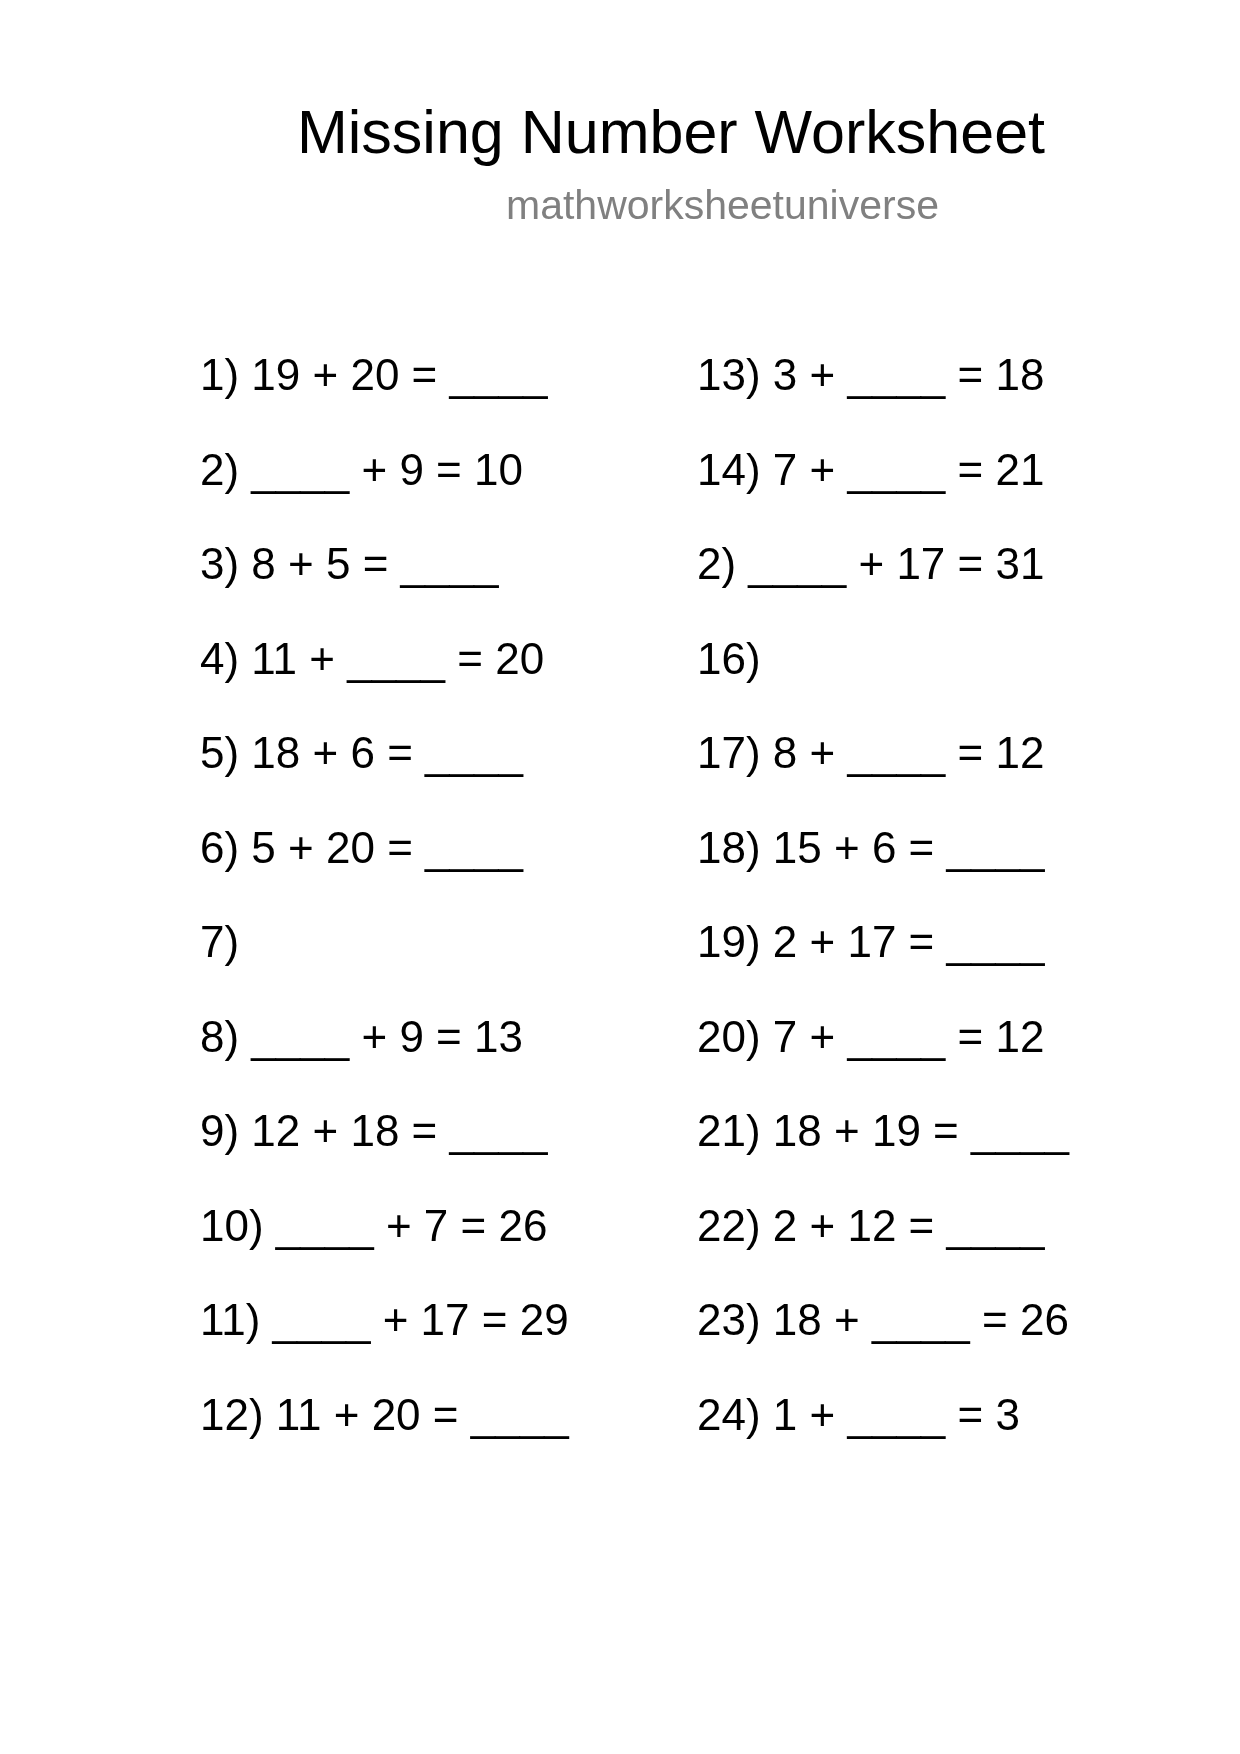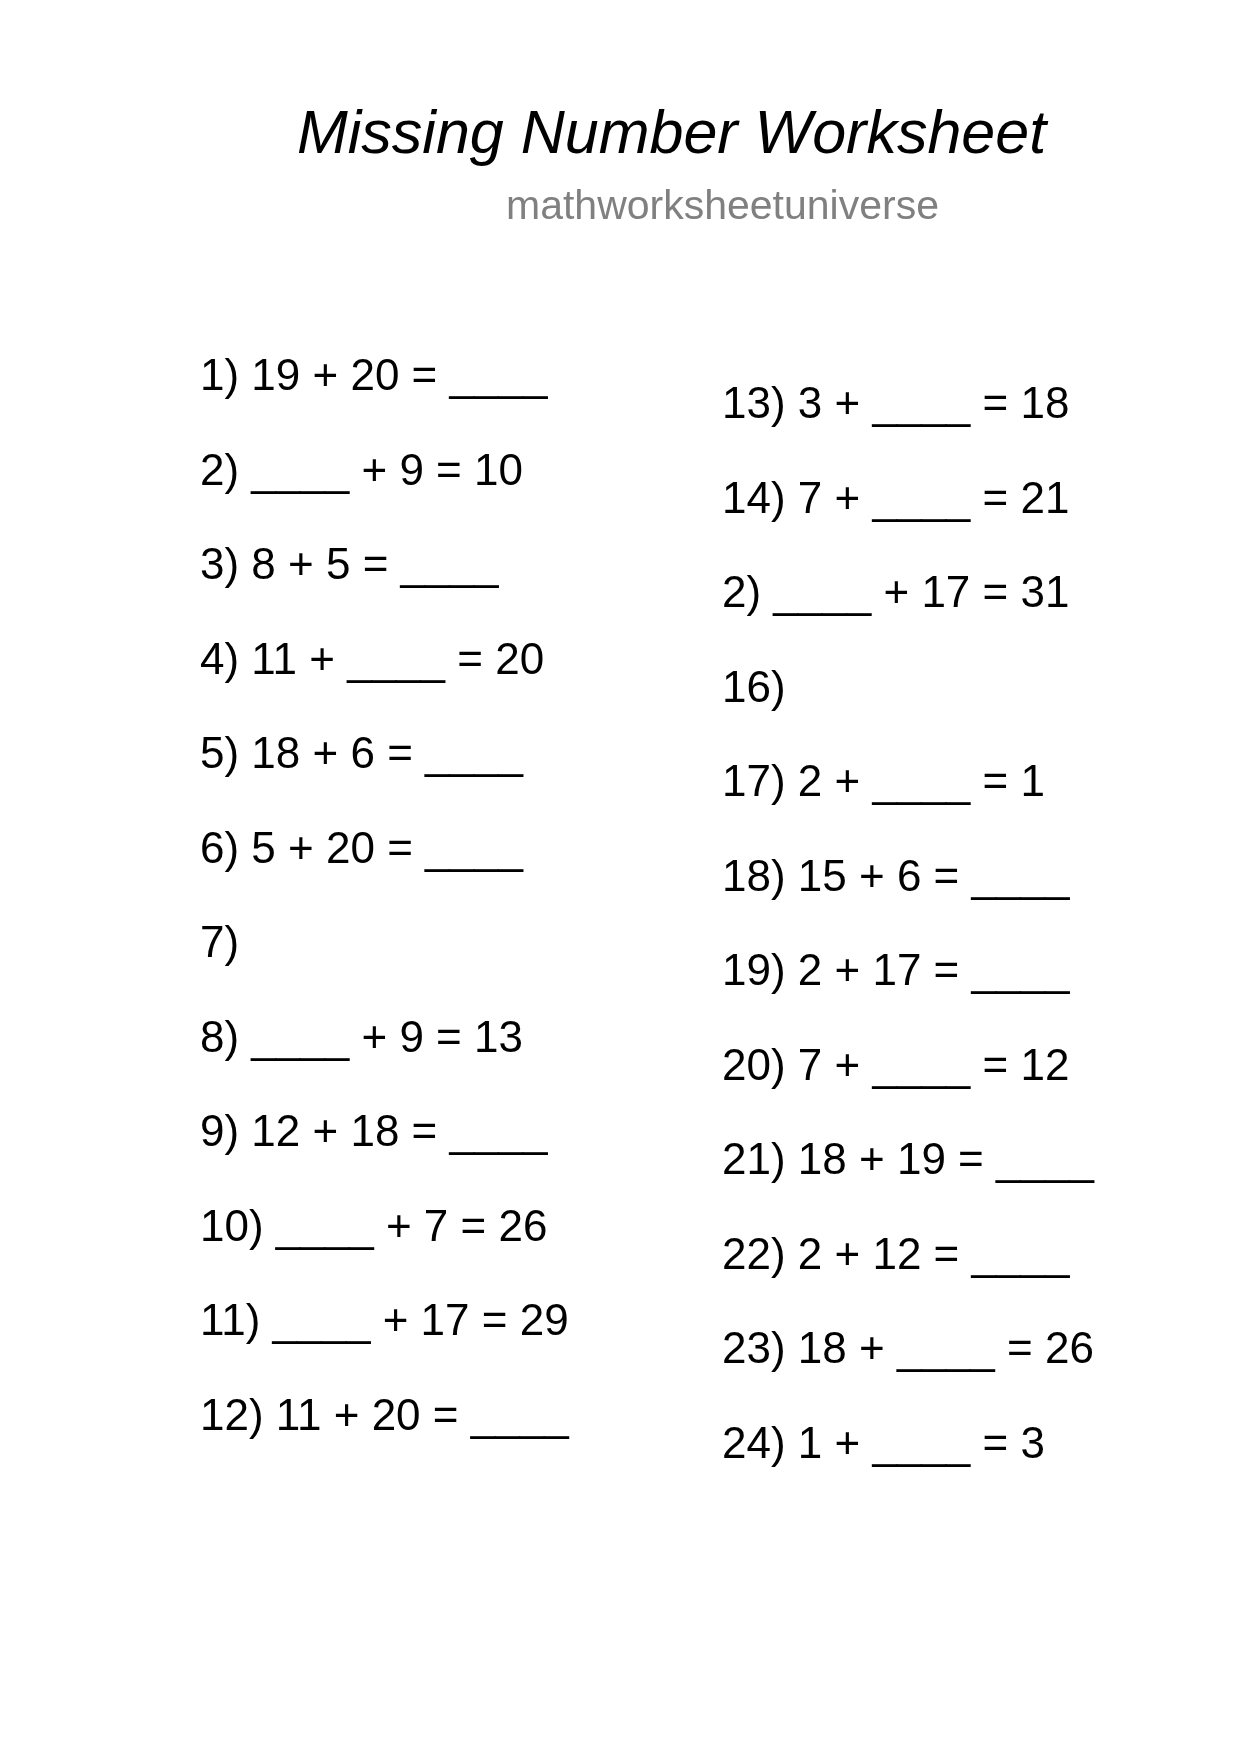--- a/index.html
+++ b/index.html
@@ -16,37 +16,36 @@
       color: #000000;
     }
     .title {
       position: absolute;
       left: 297px;
       top: 96px;
       font-size: 61px;
       line-height: 72px;
       white-space: nowrap;
       color: #000000;
-      font-style: italic;
     }
     .subtitle {
       position: absolute;
       left: 506px;
       top: 180px;
       font-size: 41px;
       line-height: 50px;
       white-space: nowrap;
       color: #808080;
     }
     .column {
       position: absolute;
       top: 346px;
     }
     .col-left { left: 200px; }
-    .col-right { left: 722px; margin-top: 28px; }
+    .col-right { left: 697px; }
     .problem {
       height: 94.5px;
       font-size: 44px;
       line-height: 58px;
       white-space: nowrap;
       display: flex;
       align-items: flex-start;
     }
     .problem span {
       white-space: pre;
@@ -136,21 +135,21 @@
       <span> </span>
       <span>____ + 17 = 31</span>
     </div>
   <div class="problem">
       <span>16)</span>
       <span> </span>
     </div>
   <div class="problem">
       <span>17)</span>
       <span> </span>
-      <span>2 + ____ = 1</span>
+      <span>8 + ____ = 12</span>
     </div>
   <div class="problem">
       <span>18)</span>
       <span> </span>
       <span>15 + 6 = ____</span>
     </div>
   <div class="problem">
       <span>19)</span>
       <span> </span>
       <span>2 + 17 = ____</span>

